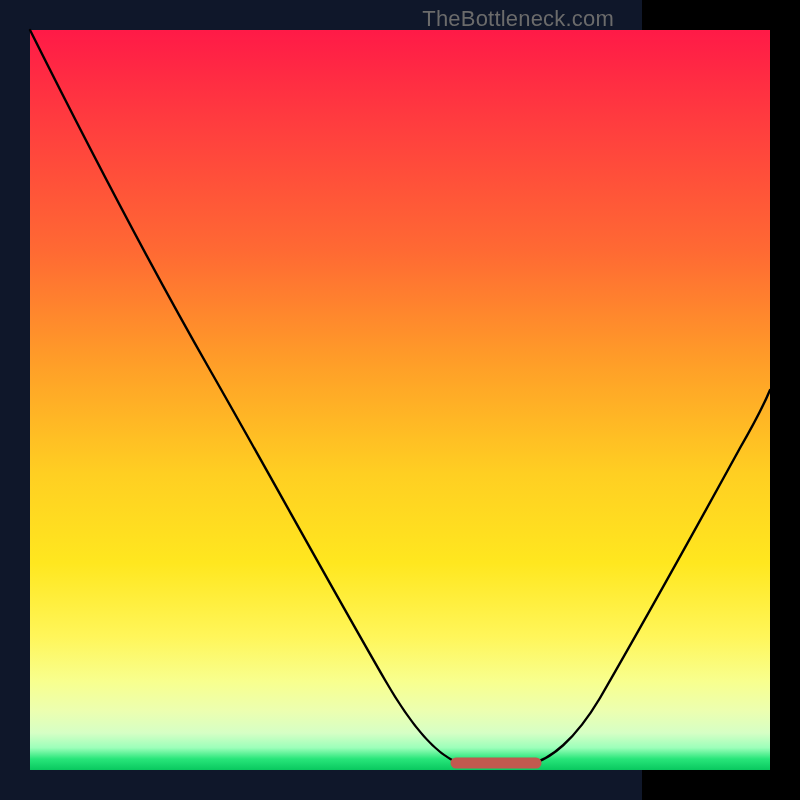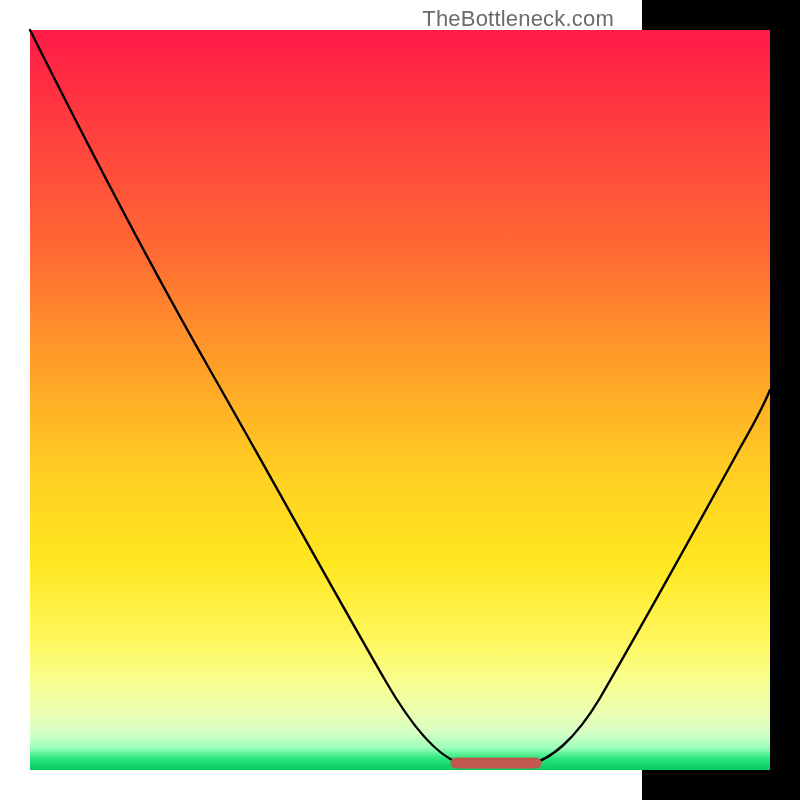--- a/index.html
+++ b/index.html
@@ -8,21 +8,21 @@
     width: 800px;
     height: 800px;
     background: #000;
     font-family: Arial, Helvetica, sans-serif;
     overflow: hidden;
   }
   .frame {
     position: relative;
     width: 642px;
     height: 800px;
-    background: #ffffff;
+    background: #0f172a;
   }
   .plot-area {
     position: absolute;
     left: 30px;
     top: 30px;
     width: 740px;
     height: 740px;
     
     background: linear-gradient(to bottom,
       #ff1a47 0%,

